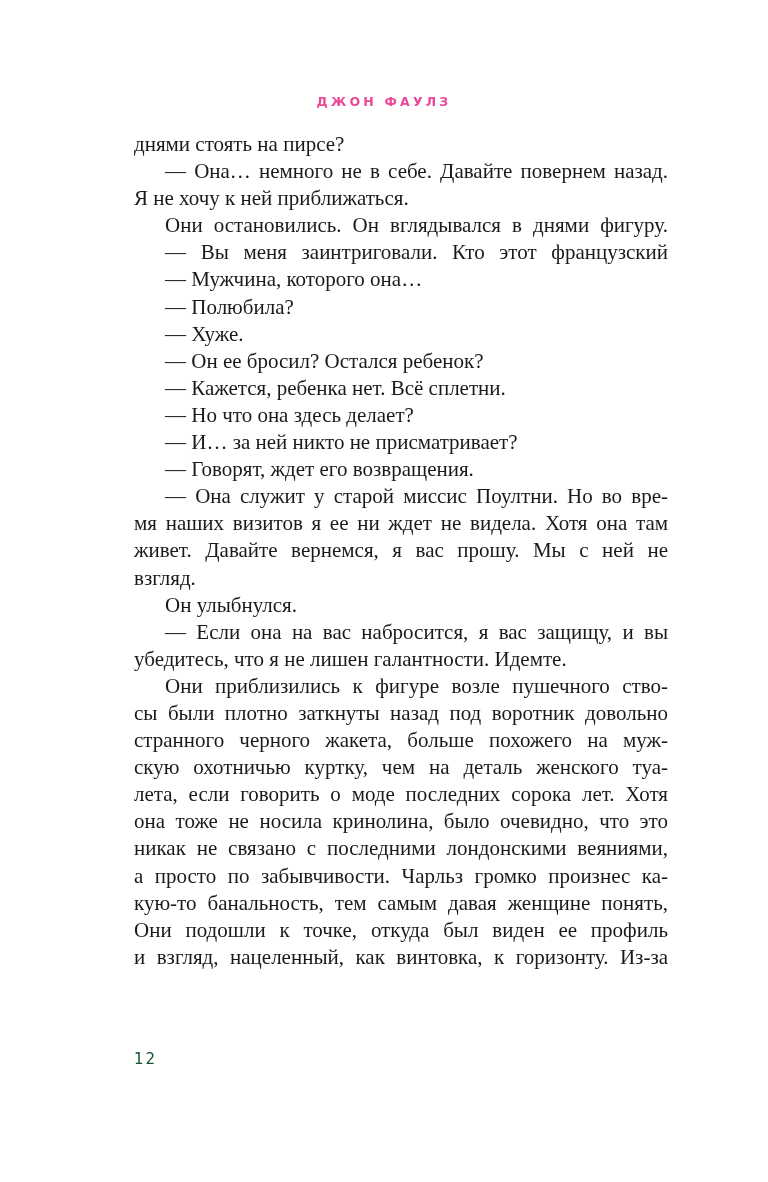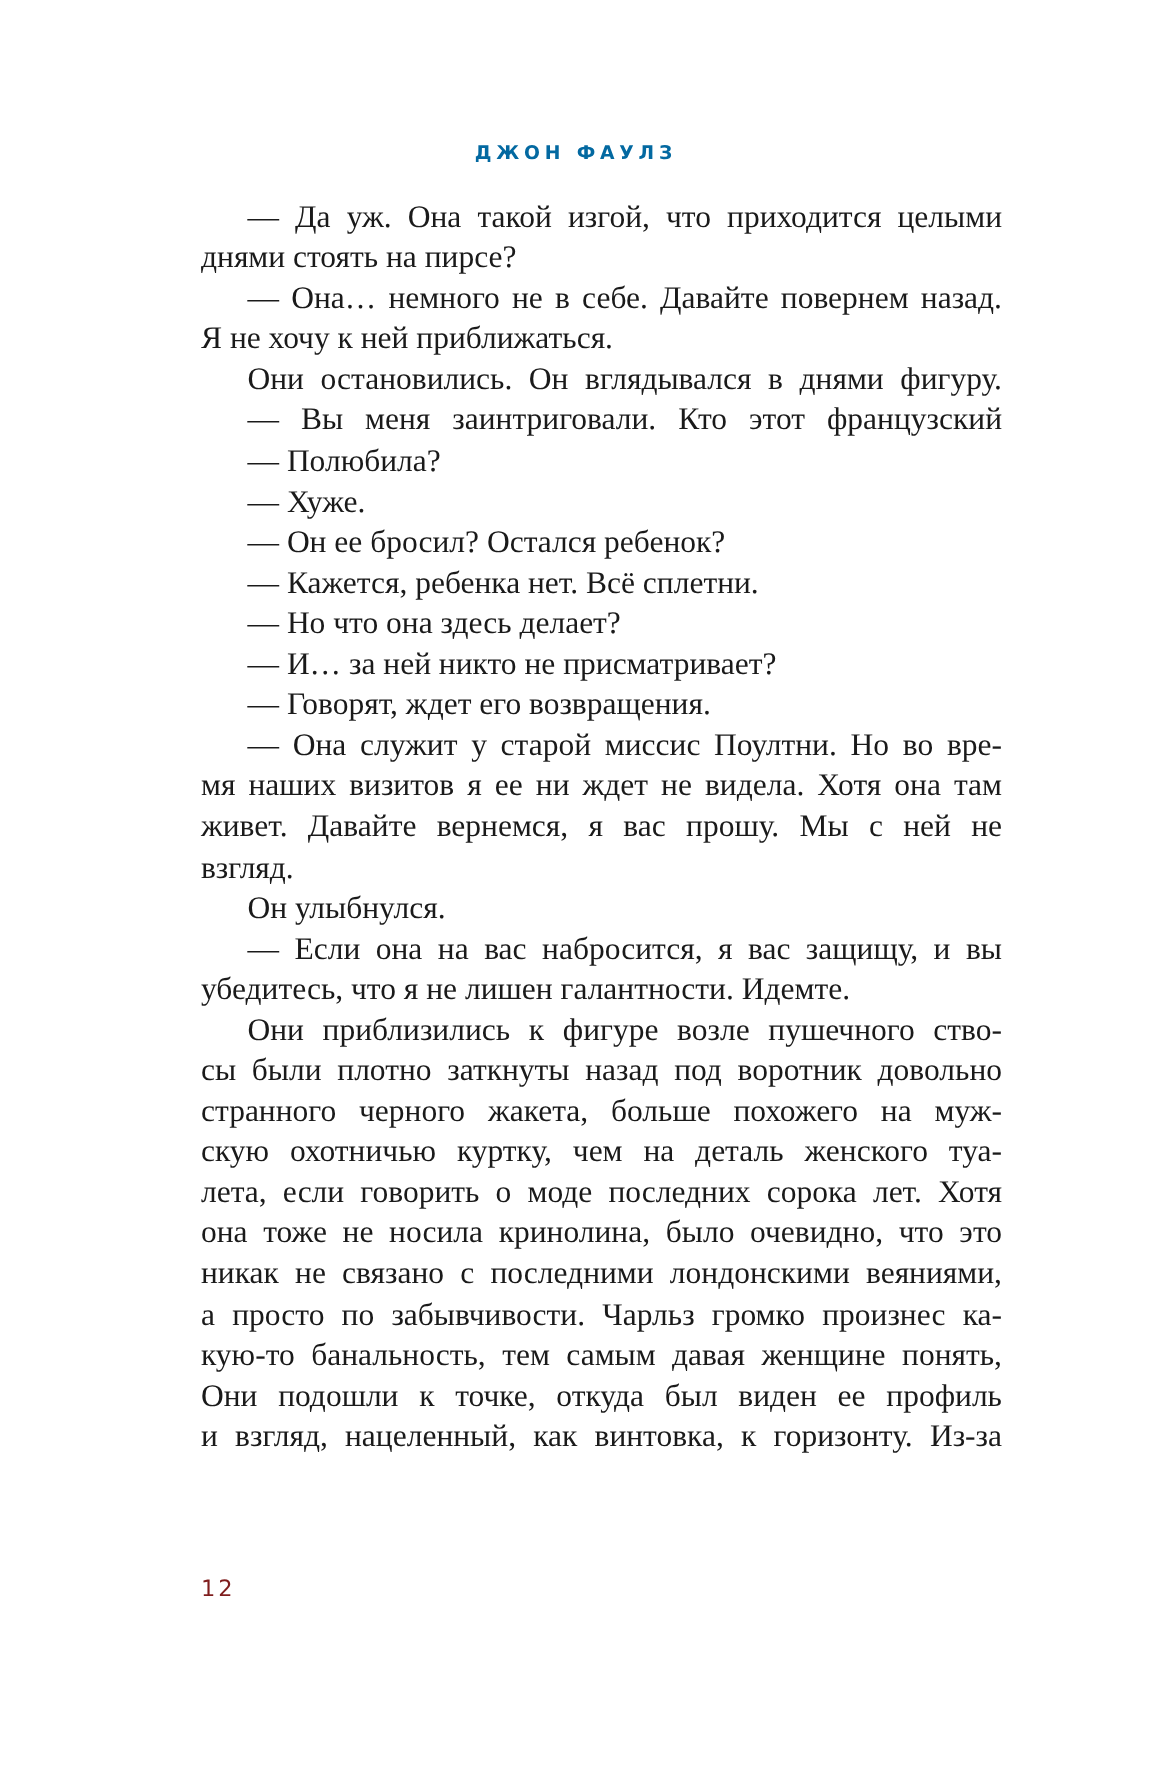--- a/index.html
+++ b/index.html
@@ -1,46 +1,46 @@
 <!DOCTYPE html>
 <html><head>
 <meta charset="utf-8">
 <style>
   html, body { margin: 0; padding: 0; background: #ffffff; }
   body { width: 768px; height: 1182px; position: relative; overflow: hidden; }
   .header {
     position: absolute; top: 94px; left: 0; width: 768px; text-align: center;
     font-family: "DejaVu Sans", sans-serif; font-weight: bold; font-size: 12.5px;
-    letter-spacing: 3.2px; color: #0369a1;
+    letter-spacing: 3.2px; color: #ec4899;
   }
   .text {
     position: absolute; top: 131px; left: 134px; width: 534px;
     font-family: "Liberation Serif", serif; font-size: 21px; line-height: 27.1px;
     color: #1a1a1a;
   }
   .line { white-space: nowrap; height: 27.1px; }
   .line.justify { text-align: justify; text-align-last: justify; }
   .line.indent { padding-left: 31px; }
   .folio {
     position: absolute; top: 1050px; left: 134px;
-    font-family: "DejaVu Sans", sans-serif; font-size: 15px; letter-spacing: 2px; color: #7f1d1d;
+    font-family: "DejaVu Sans", sans-serif; font-size: 15px; letter-spacing: 2px; color: #14532d;
   }
 </style>
 </head>
 <body>
 
 <div class="header">ДЖОН ФАУЛЗ</div>
 
 <div class="text" id="body-text">
-    <div class="line indent justify">— Да уж. Она такой изгой, что приходится целыми</div>
     <div class="line">днями стоять на пирсе?</div>
     <div class="line indent justify">— Она… немного не в себе. Давайте повернем назад.</div>
     <div class="line">Я не хочу к ней приближаться.</div>
     <div class="line indent justify">Они остановились. Он вглядывался в днями фигуру.</div>
     <div class="line indent justify">— Вы меня заинтриговали. Кто этот французский</div>
+    <div class="line indent">— Мужчина, которого она…</div>
     <div class="line indent">— Полюбила?</div>
     <div class="line indent">— Хуже.</div>
     <div class="line indent">— Он ее бросил? Остался ребенок?</div>
     <div class="line indent">— Кажется, ребенка нет. Всё сплетни.</div>
     <div class="line indent">— Но что она здесь делает?</div>
     <div class="line indent">— И… за ней никто не присматривает?</div>
     <div class="line indent">— Говорят, ждет его возвращения.</div>
     <div class="line indent justify">— Она служит у старой миссис Поултни. Но во вре-</div>
     <div class="line justify">мя наших визитов я ее ни ждет не видела. Хотя она там</div>
     <div class="line justify">живет. Давайте вернемся, я вас прошу. Мы с ней не</div>

